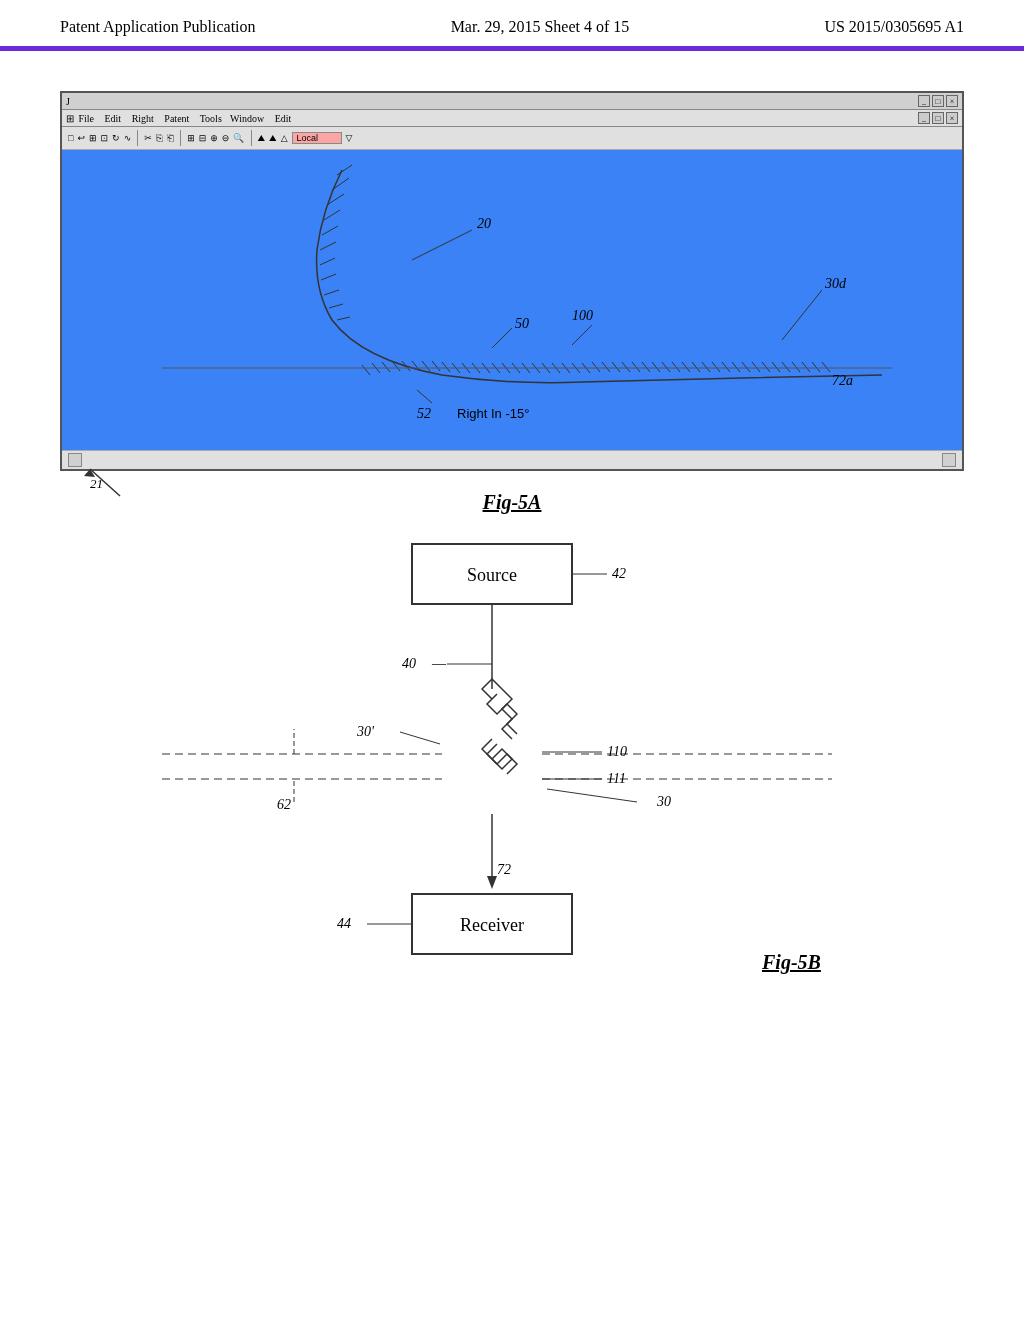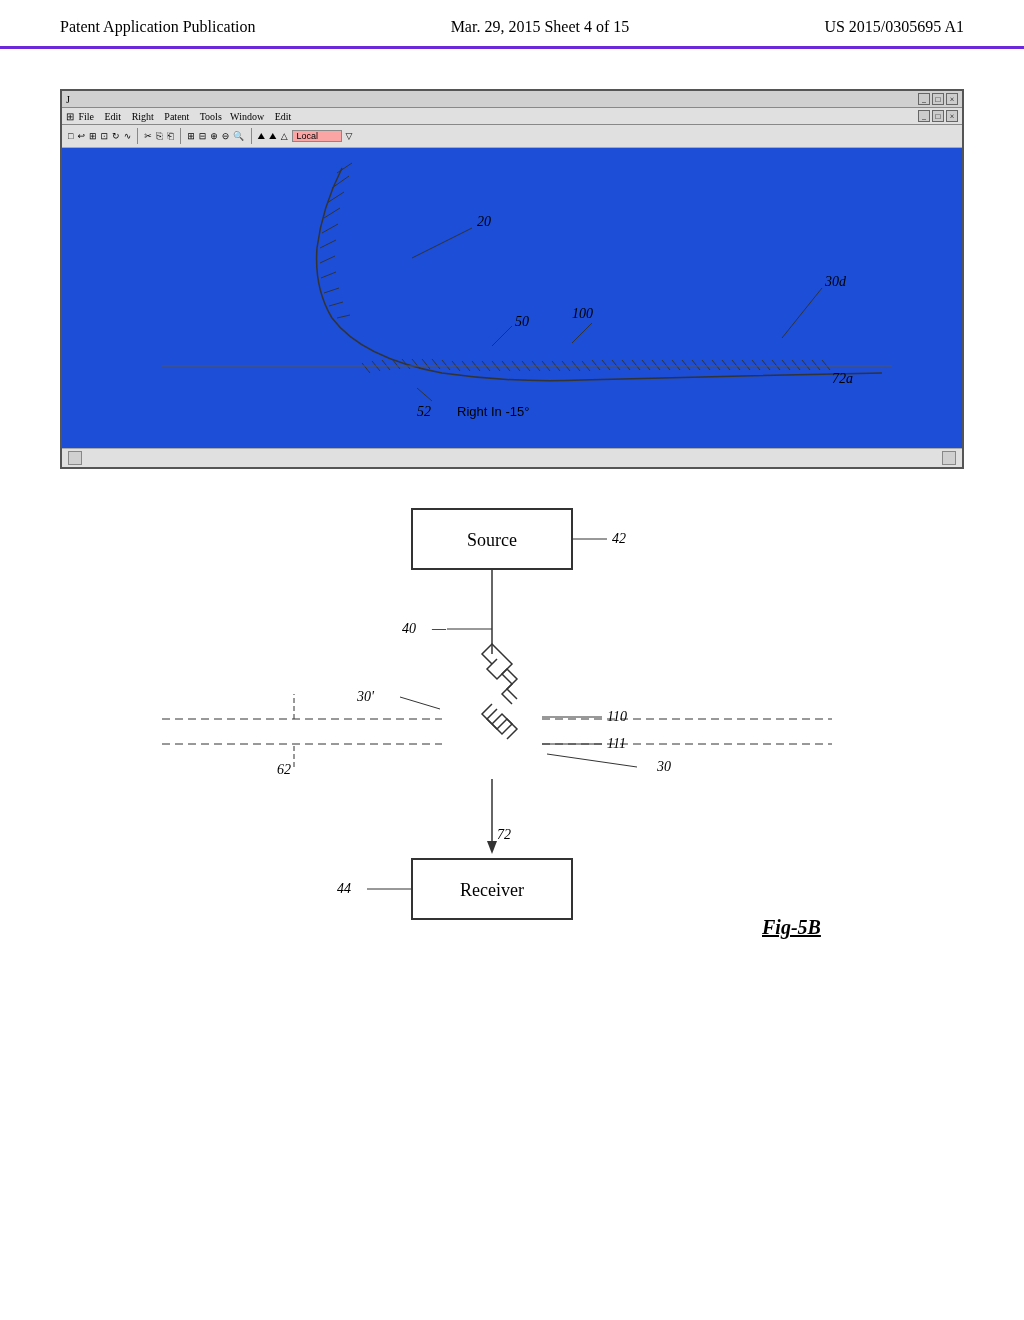--- a/index.html
+++ b/index.html
@@ -11,21 +11,21 @@
       position: relative;
       overflow: hidden;
     }
 
     
     .page-header {
       display: flex;
       justify-content: space-between;
       align-items: center;
       padding: 18px 60px 10px 60px;
-      border-bottom: 3px solid #6d28d9;
+      border-bottom: 5px solid #6d28d9;
     }
 
     
     .content {
       padding: 20px 60px;
       position: relative;
     }
 
     
     .app-window {
@@ -76,21 +76,21 @@
     .toolbar-input {
       border: 1px solid #888;
       background: #fca5a5;
       padding: 0 4px;
       font-size: 9px;
       width: 50px;
     }
 
     
     .app-canvas {
-      background: #1d4ed8;
+      background: #3b82f6;
       position: relative;
       height: 300px;
       border: none;
       overflow: hidden;
     }
     .app-canvas svg {
       position: absolute;
       top: 0; left: 0;
       width: 100%; height: 100%;
     }
@@ -286,20 +286,29 @@
         <text x="395" y="268" font-size="13" font-family="sans-serif">Right In -15°</text>
       </svg>
     </div>
 
     <div class="app-status-bar">
       <div class="status-box"></div>
       <div class="status-box"></div>
     </div>
   </div>
 
+  <div style="position:relative; margin-bottom: 10px;">
+    <span style="position:absolute; left: 30px; top: -15px; font-size:13px; font-style:italic;">21</span>
+
+    <svg style="position:absolute; left:10px; top:-30px; width:60px; height:40px;">
+      <line x1="50" y1="35" x2="20" y2="8" stroke="#333" stroke-width="1.5"></line>
+      <polygon points="20,8 25,16 14,15" fill="#333"></polygon>
+    </svg>
+    <div class="fig-label">Fig-5A</div>
+  </div>
 
   <div class="diagram-5b">
     <svg viewBox="0 0 900 460">
 
       <rect x="350" y="20" width="160" height="60" fill="none" stroke="#333" stroke-width="2"></rect>
       <text x="430" y="57" font-size="18" text-anchor="middle" font-family="serif">Source</text>
 
       <line x1="510" y1="50" x2="545" y2="50" stroke="#333" stroke-width="1"></line>
       <text x="550" y="54" font-size="14" font-style="italic" font-family="serif">42</text>
 

